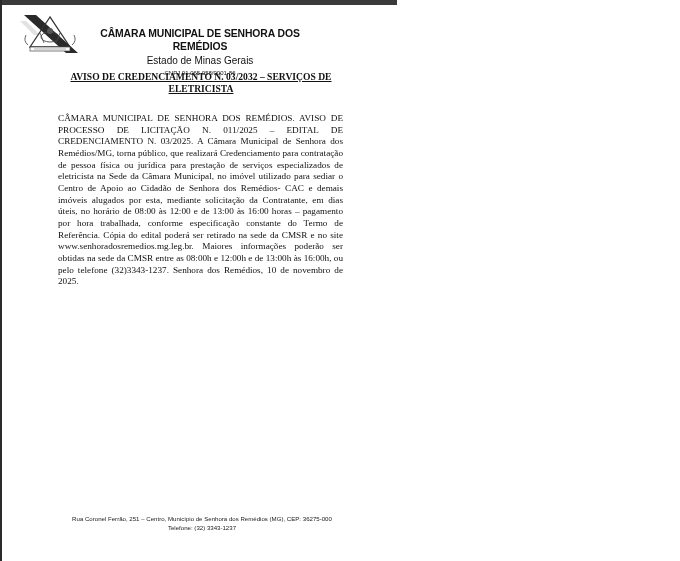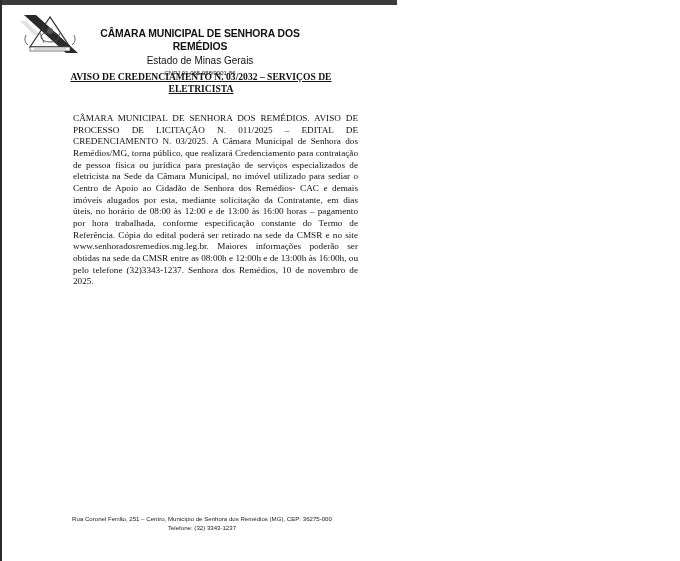--- a/index.html
+++ b/index.html
@@ -89,21 +89,20 @@
       position: absolute;
       left: 56px;
       top: 108px;
       width: 285px;
       font-family: "Liberation Serif", serif;
       font-size: 9.2px;
       line-height: 11.65px;
       text-align: justify;
       color: #111;
       hyphens: none;
-      margin-left: 15px;
     }
     .footer-block {
       position: absolute;
       left: 40px;
       top: 509px;
       width: 320px;
       text-align: center;
       font-family: "Liberation Sans", sans-serif;
       font-size: 6.1px;
       line-height: 9px;

